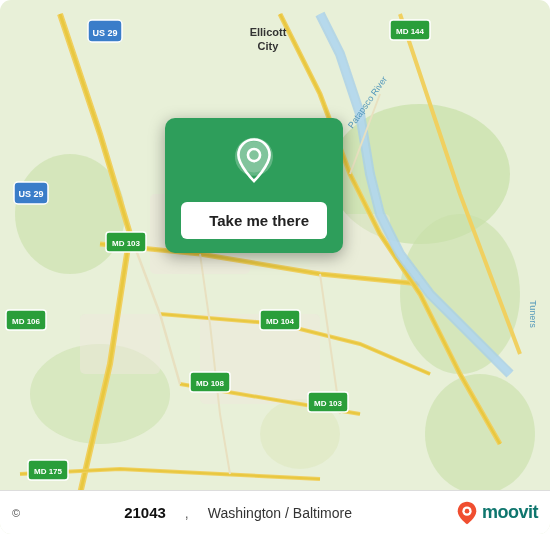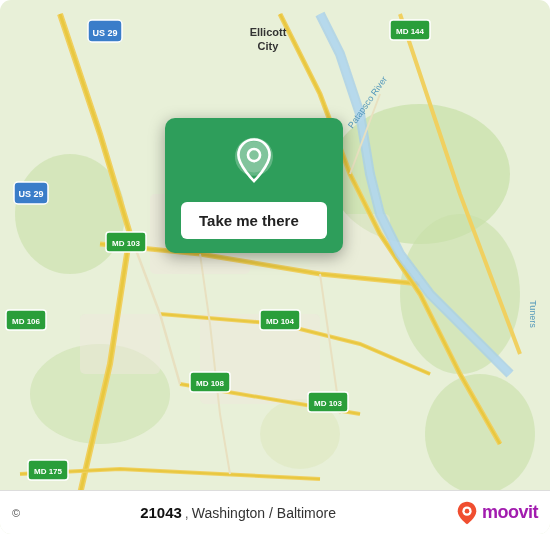--- a/index.html
+++ b/index.html
@@ -53,21 +53,21 @@
     #take-me-there-btn {
       background: white;
       color: #222;
       border: none;
       border-radius: 6px;
       padding: 10px 18px;
       font-size: 15px;
       font-weight: 600;
       cursor: pointer;
       width: 100%;
-      text-align: left;
+      text-align: right;
     }
 
     
     #bottom-bar {
       position: absolute;
       bottom: 0;
       left: 0;
       width: 550px;
       background: white;
       border-top: 1px solid #ddd;
@@ -94,21 +94,21 @@
 
     #moovit-logo {
       display: flex;
       align-items: center;
       gap: 4px;
     }
 
     #moovit-text {
       font-size: 18px;
       font-weight: bold;
-      color: #a21caf;
+      color: #0f766e;
       letter-spacing: -0.5px;
     }
 
     #moovit-pin {
       width: 22px;
       height: 26px;
     }
 
     #zip-label {
       font-size: 15px;
@@ -222,21 +222,21 @@
       <circle cx="26" cy="22" r="7" fill="none" stroke="white" stroke-width="3"></circle>
     </svg>
 
     <button id="take-me-there-btn">Take me there</button>
   </div>
 
   <div id="bottom-bar">
     <div id="bottom-left">
       <span id="copyright-icon">©</span>
     </div>
-    <div style="display:flex;align-items:center;gap:0;">
+    <div style="display:flex;align-items:center;gap:16px;">
       <span id="zip-label">21043</span>
       <span id="separator">,</span>
       <span id="location-label">Washington / Baltimore</span>
     </div>
     <div id="moovit-logo">
 
       <svg id="moovit-pin" viewBox="0 0 22 28" xmlns="http://www.w3.org/2000/svg">
         <path d="M11 2 C5.5 2 1 6.5 1 12 C1 19 11 26 11 26 C11 26 21 19 21 12 C21 6.5 16.5 2 11 2 Z" fill="#f04e30"></path>
         <circle cx="11" cy="12" r="5" fill="white"></circle>
         <circle cx="11" cy="12" r="2.5" fill="#f04e30"></circle>

